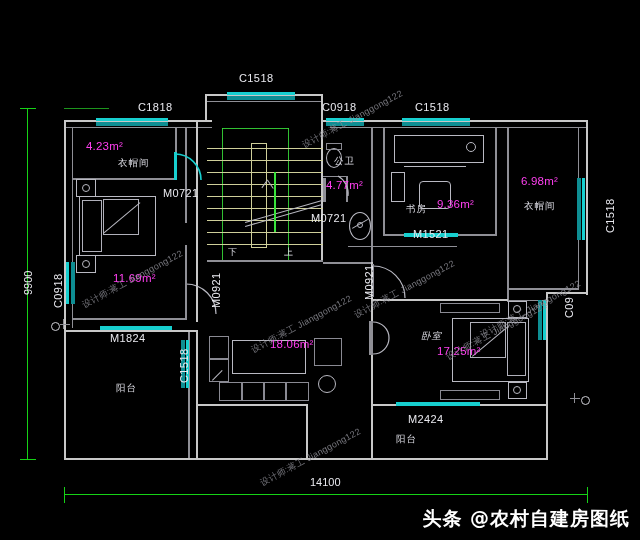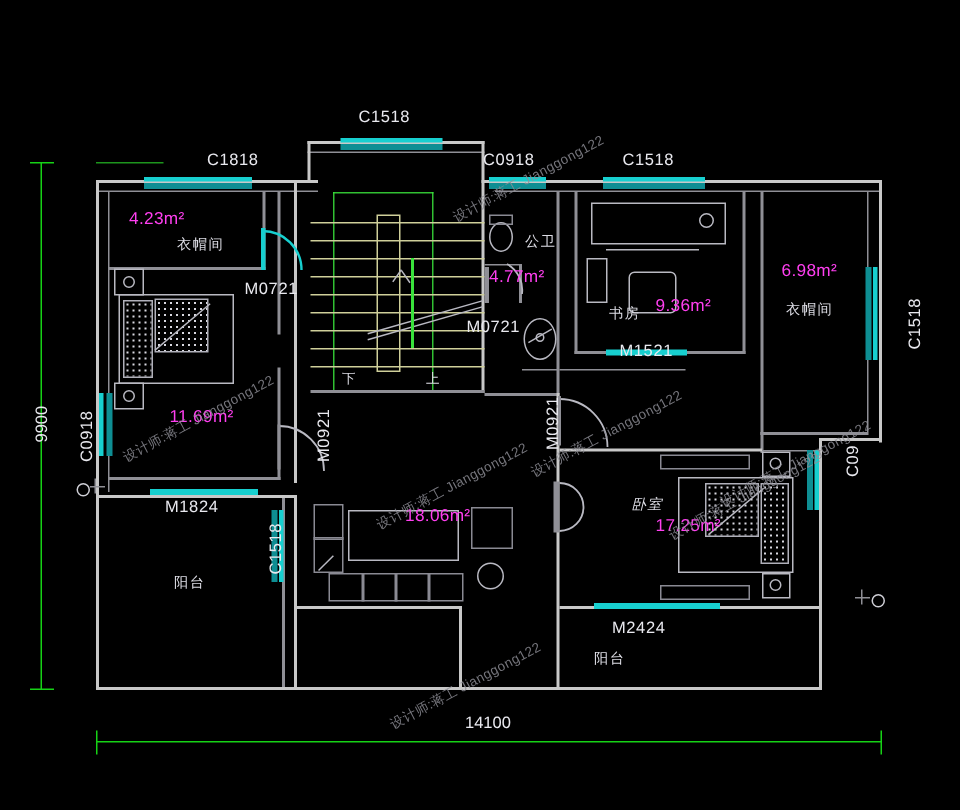--- a/index.html
+++ b/index.html
@@ -239,21 +239,21 @@
   <div class="thin" style="left:63px;top:319px;width:1px;height:10px;"></div>
   <div class="dot" style="left:581px;top:396px;width:7px;height:7px;"></div>
   <div class="thin" style="left:570px;top:398px;width:10px;height:1px;"></div>
   <div class="thin" style="left:574px;top:393px;width:1px;height:10px;"></div>
 
   <div class="area" style="left:86px;top:140px;">4.23m²</div>
   <div class="room" style="left:118px;top:157px;">衣帽间</div>
 
   <div class="area" style="left:113px;top:272px;">11.69m²</div>
 
-  <div class="room" style="left:350px;top:155px;">公卫</div>
+  <div class="room" style="left:334px;top:155px;">公卫</div>
   <div class="area" style="left:326px;top:179px;">4.77m²</div>
 
   <div class="room" style="left:406px;top:203px;">书房</div>
   <div class="area" style="left:437px;top:198px;">9.36m²</div>
 
   <div class="area" style="left:521px;top:175px;">6.98m²</div>
   <div class="room" style="left:524px;top:200px;">衣帽间</div>
 
   <div class="area" style="left:270px;top:338px;">18.06m²</div>
 
@@ -281,14 +281,15 @@
   <div class="lbl" style="left:408px;top:413px;">M2424</div>
 
   <div class="wm" style="left:80px;top:300px;">设计师:蒋工 Jianggong122</div>
   <div class="wm" style="left:300px;top:140px;">设计师:蒋工 Jianggong122</div>
   <div class="wm" style="left:249px;top:345px;">设计师:蒋工 Jianggong122</div>
   <div class="wm" style="left:352px;top:310px;">设计师:蒋工 Jianggong122</div>
   <div class="wm" style="left:444px;top:352px;">设计师:蒋工 Jianggong122</div>
   <div class="wm" style="left:258px;top:478px;">设计师:蒋工 Jianggong122</div>
   <div class="wm" style="left:478px;top:330px;">设计师:蒋工 Jianggong122</div>
 
+  <div id="brand">头条 @农村自建房图纸</div>
 
 </div>
 
 </body></html>

